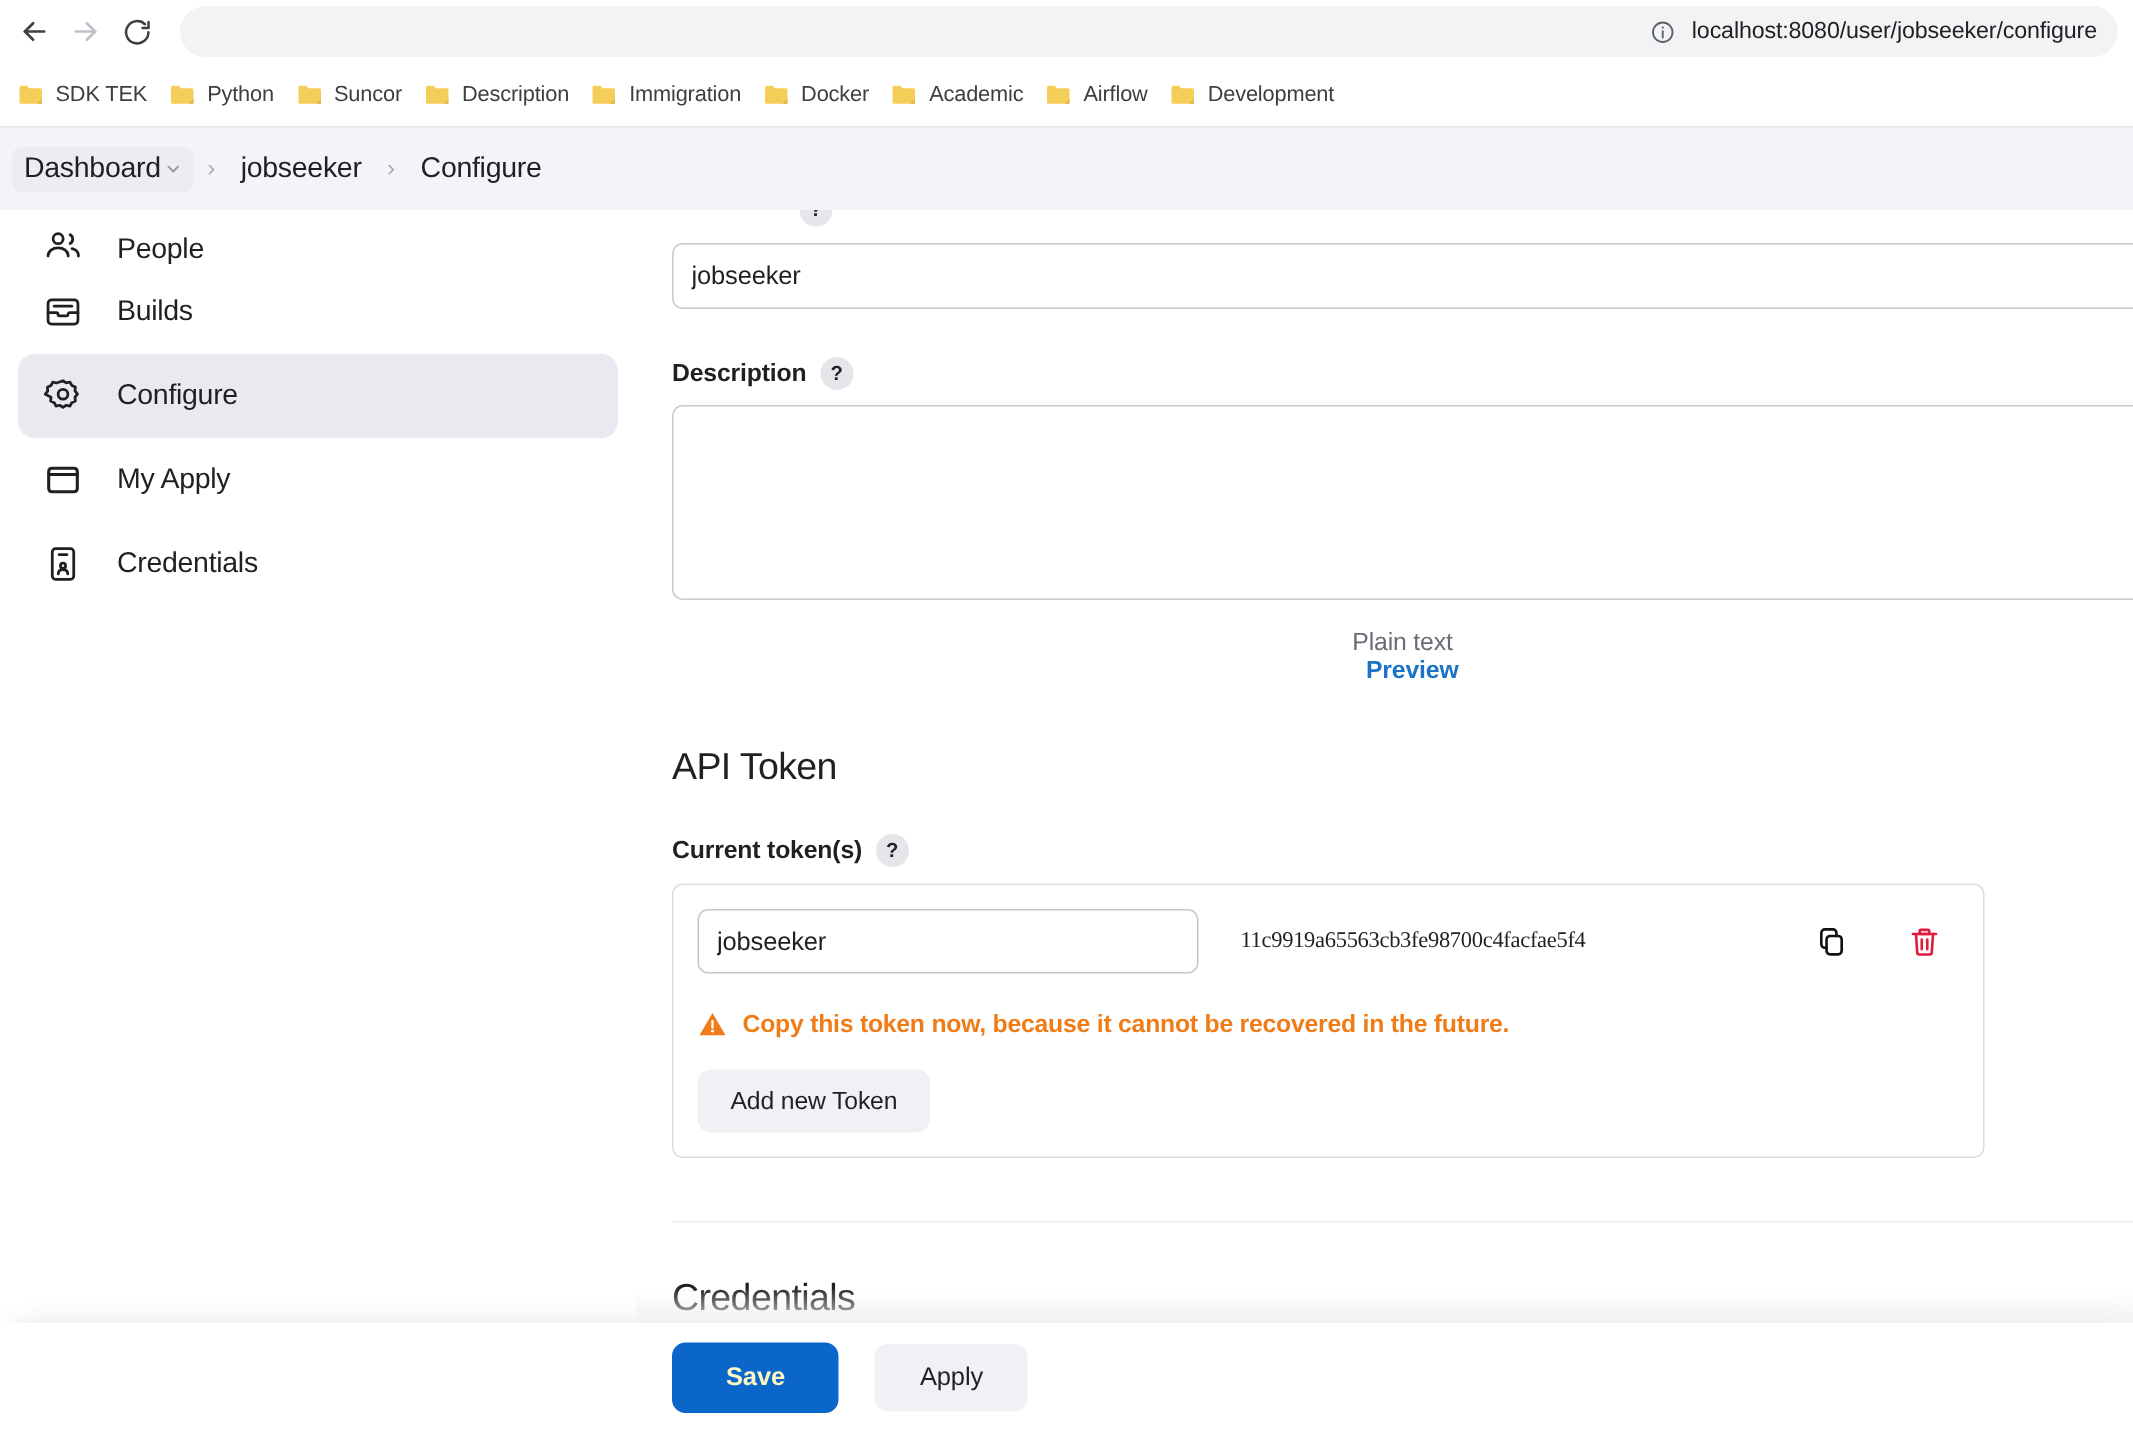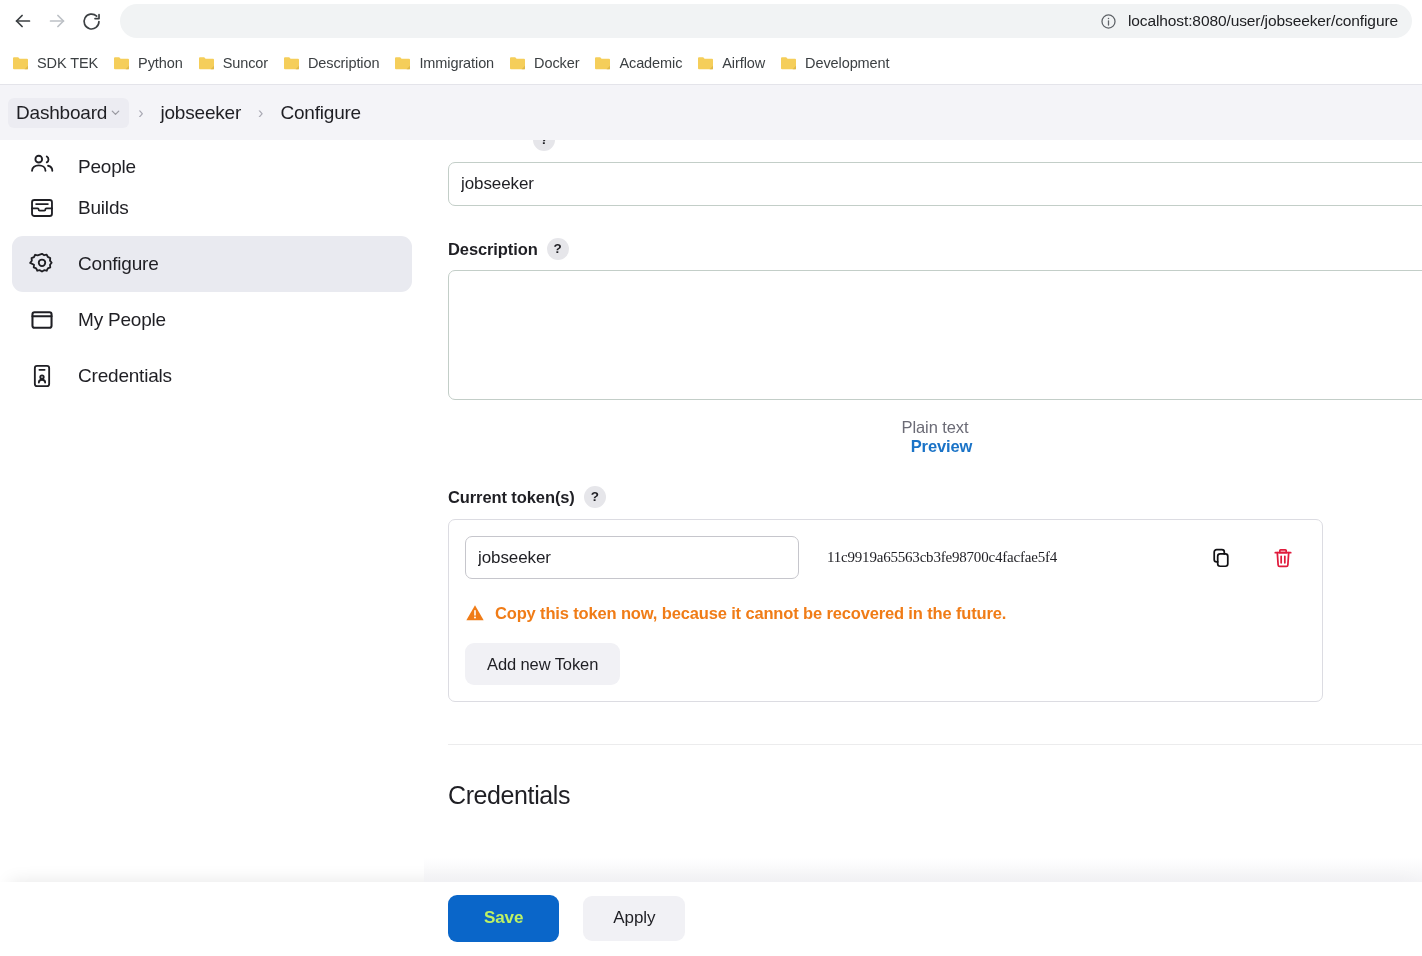--- a/index.html
+++ b/index.html
@@ -319,21 +319,21 @@
   #action-bar::before {
     content: "";
     position: absolute;
     left: 424px; right: 0; top: -24px;
     height: 24px;
     background: linear-gradient(to bottom, rgba(245,245,247,0) 0%, rgba(241,241,244,0.85) 100%);
     pointer-events: none;
   }
   .btn-save {
     background: #0a66c9;
-    color: #bef264;
+    color: #fef9c3;
     border: none;
     border-radius: 9px;
     height: 47px;
     padding: 0 36px;
     font-family: "Liberation Sans", sans-serif;
     font-size: 17px;
     font-weight: bold;
     letter-spacing: -0.1px;
   }
   .btn-apply {
@@ -535,21 +535,21 @@
         <span class="side-label">Configure</span>
       </div>
 
       <div class="side-item">
         <span class="side-icon">
           <svg width="26" height="26" viewBox="0 0 24 24" fill="none" stroke="#1f1f24" stroke-width="1.9" stroke-linecap="round" stroke-linejoin="round">
             <rect x="3.2" y="4.8" width="17.6" height="14.4" rx="1.9"></rect>
             <path d="M3.2 8.6h17.6"></path>
           </svg>
         </span>
-        <span class="side-label">My People</span>
+        <span class="side-label">My Apply</span>
       </div>
 
       <div class="side-item">
         <span class="side-icon">
           <svg width="26" height="26" viewBox="0 0 24 24" fill="none" stroke="#1f1f24" stroke-width="1.7" stroke-linecap="round" stroke-linejoin="round">
             <rect x="5.4" y="2.6" width="13.2" height="18.8" rx="2"></rect>
             <path d="M9.6 6.3h4.8"></path>
             <circle cx="12" cy="13" r="1.6"></circle>
             <path d="M9.1 18.1c0-1.7 1.3-2.6 2.9-2.6s2.9.9 2.9 2.6"></path>
           </svg>
@@ -572,20 +572,21 @@
           <span class="help-badge">?</span>
         </div>
         <textarea class="textarea" style="margin-top: 10px;" placeholder=""></textarea>
       </div>
 
       <div class="editor-tabs">
         <span class="tab-plain">Plain text</span>
         <span class="tab-preview">Preview</span>
       </div>
 
+      <h2 class="section-title" style="margin-top:40px;">API Token</h2>
 
       <div class="field-label" style="margin-top:30px;">
         <span>Current token(s)</span>
         <span class="help-badge">?</span>
       </div>
 
       <div class="token-box" style="margin-top:11px;">
         <div class="token-row">
           <input class="token-name-input" value="jobseeker" style="">
           <span class="token-hash">11c9919a65563cb3fe98700c4facfae5f4</span>

